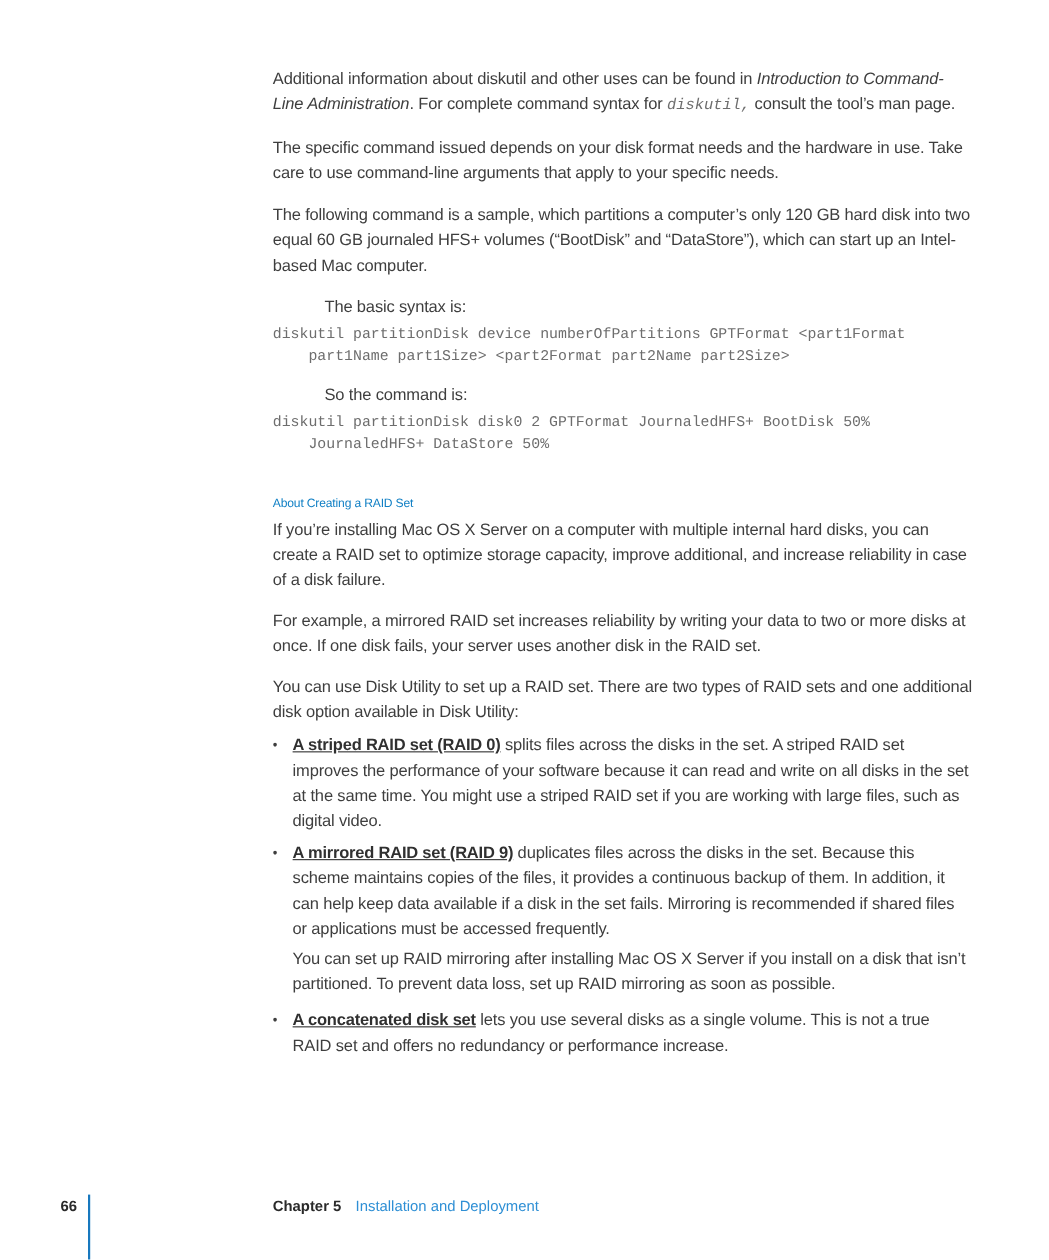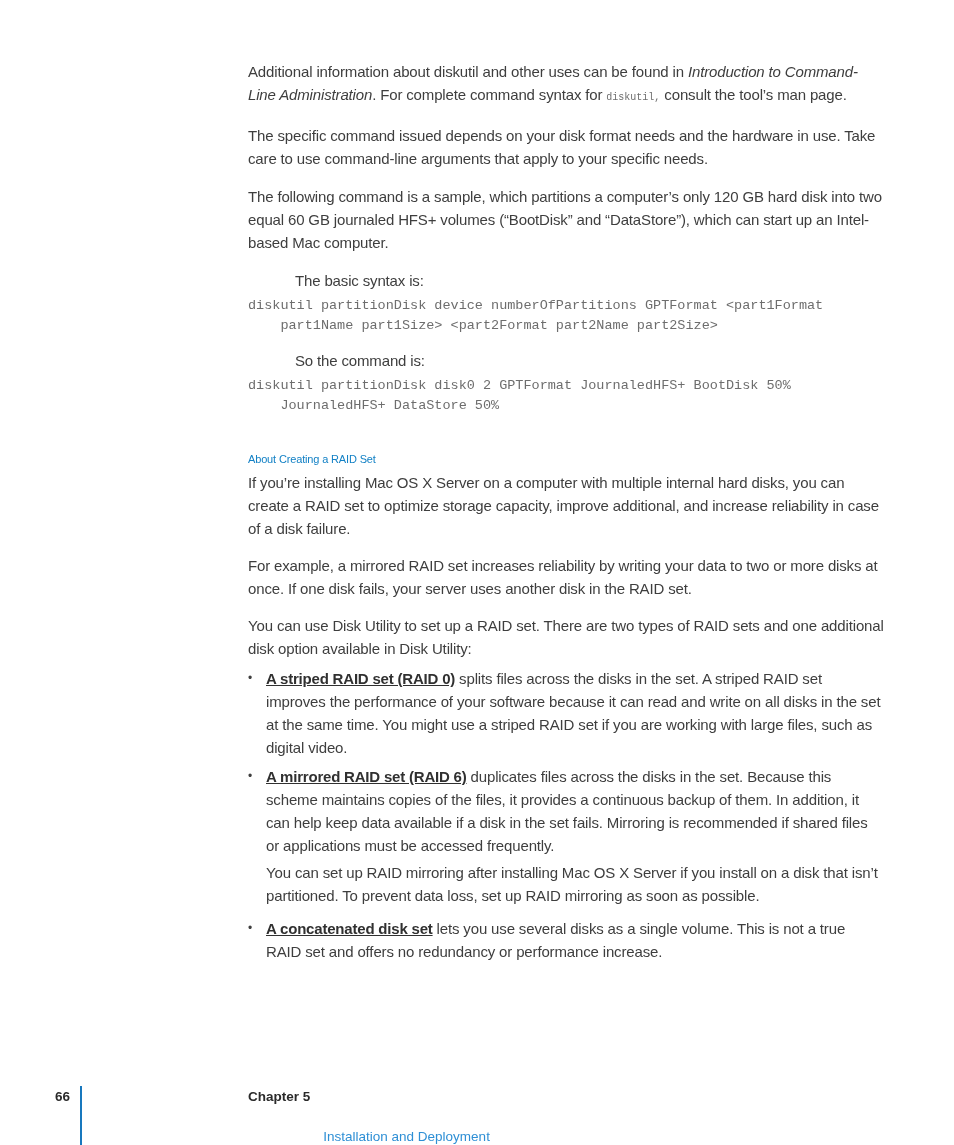--- a/index.html
+++ b/index.html
@@ -15,21 +15,21 @@
     position:absolute; left:248px; top:60px; width:636px;
     color:var(--body, #3e3e3e);
     font-size:15px; line-height:23px; letter-spacing:-0.15px;
   }
   p.body { margin-bottom:15px; }
   p.tight { margin-bottom:4px; margin-top:0;margin-left:47px; }
   .italic { font-style:italic; }
   .inline-code {
     font-family:"Liberation Mono", monospace;
     color:var(--code, #6d6d6d);
-    font-size:10px; letter-spacing:0;
+    font-size:14px; letter-spacing:0;font-style:italic;
   }
   .code-block {
     font-family:"Liberation Mono", monospace;
     color:var(--code, #6d6d6d);
     font-size:13.5px; line-height:20px; letter-spacing:0;
     white-space:pre; margin:3px 0 13px;
   }
   .section-heading {
     color:var(--accent, #1280c5);
     font-size:11px; font-weight:normal; line-height:23px;
@@ -50,21 +50,21 @@
   }
   .footer-rule {
     position:absolute; left:80px; top:1086px; width:2px; height:59px;
     background:var(--rule, #1878be);
   }
   .footer-center {
     position:absolute; left:248px; top:1089px;
     display:flex; gap:13px; font-size:13.5px; align-items:flex-start;
   }
   .footer-chapter { font-weight:bold; color:#2a2a2a; }
-  .footer-link { color:var(--link, #2e8fd5); cursor:pointer;margin-top:40px; }
+  .footer-link { color:var(--link, #2e8fd5); cursor:pointer; }
 </style>
 </head>
 <body>
 
 <div class="page">
 
   <div class="content">
 
     <p class="body"><span>Additional information about diskutil and other uses can be found in </span><span class="italic">Introduction to Command-Line Administration</span><span>. For complete command syntax for </span><span class="inline-code">diskutil,</span><span> consult the tool’s man page.</span></p>
 
@@ -92,21 +92,21 @@
 
     <div class="bullets">
 
       <div class="bullet">
         <span class="bullet-marker">•</span>
         <div class="bullet-body"><b class="lead">A striped RAID set (RAID 0)</b><span> splits files across the disks in the set. A striped RAID set improves the performance of your software because it can read and write on all disks in the set at the same time. You might use a striped RAID set if you are working with large files, such as digital video.</span></div>
       </div>
 
       <div class="bullet">
         <span class="bullet-marker">•</span>
-        <div class="bullet-body"><b class="lead">A mirrored RAID set (RAID 6)</b><span> duplicates files across the disks in the set. Because this scheme maintains copies of the files, it provides a continuous backup of them. In addition, it can help keep data available if a disk in the set fails. Mirroring is recommended if shared files or applications must be accessed frequently.</span>
+        <div class="bullet-body"><b class="lead">A mirrored RAID set (RAID 9)</b><span> duplicates files across the disks in the set. Because this scheme maintains copies of the files, it provides a continuous backup of them. In addition, it can help keep data available if a disk in the set fails. Mirroring is recommended if shared files or applications must be accessed frequently.</span>
           <div class="bullet-extra">You can set up RAID mirroring after installing Mac OS X Server if you install on a disk that isn’t partitioned. To prevent data loss, set up RAID mirroring as soon as possible.</div>
         </div>
       </div>
 
       <div class="bullet" style="margin-top:6px;">
         <span class="bullet-marker">•</span>
         <div class="bullet-body"><b class="lead">A concatenated disk set</b><span> lets you use several disks as a single volume. This is not a true RAID set and offers no redundancy or performance increase.</span></div>
       </div>
 
     </div>

